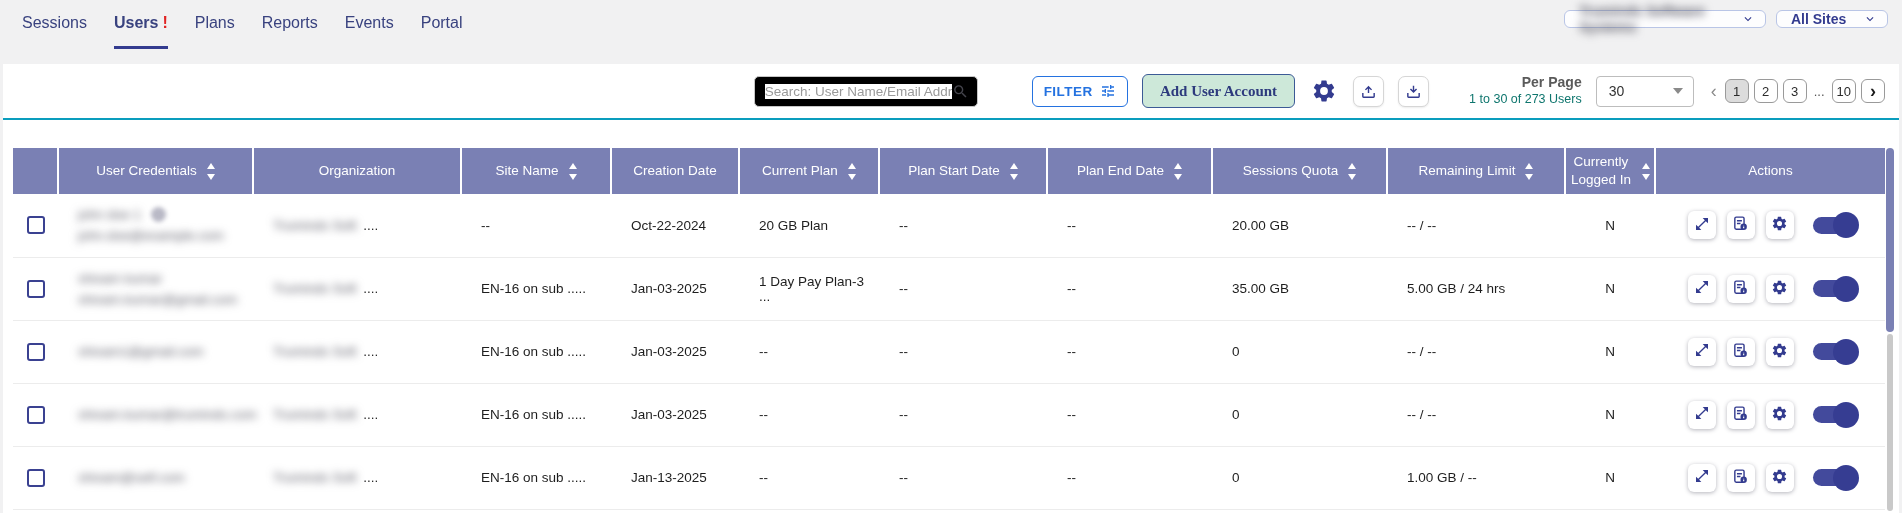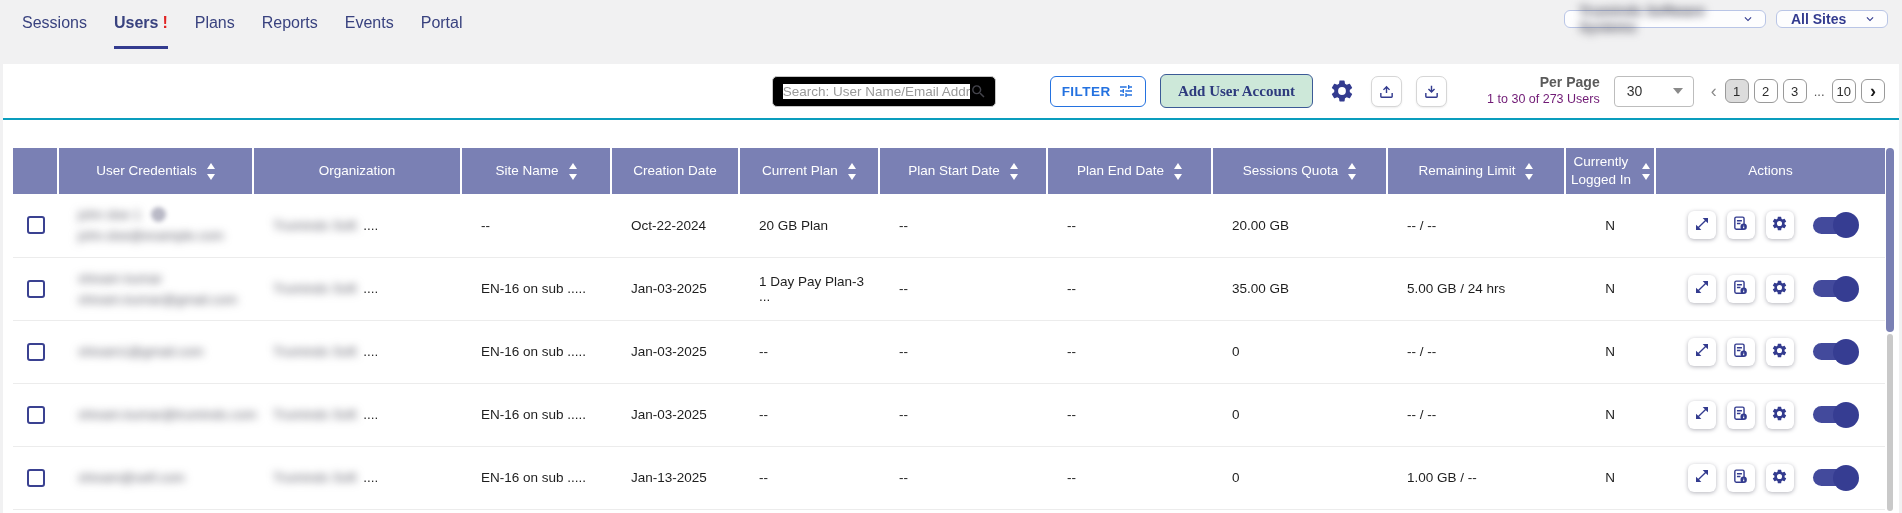--- a/index.html
+++ b/index.html
@@ -26,22 +26,22 @@
   .searchbox { width:224px; height:31px; border:1px solid #c6c6c6; border-radius:5px; display:flex; align-items:center; padding:0 8px 0 10px; margin-right:40px; background:#000000; }
   .searchbox input { border:none; outline:none; flex:1; font-size:13.5px; color:#333; font-family:inherit; min-width:0; }
   .searchbox input::placeholder { color:#9a9a9a; }
   .searchbox svg { flex:0 0 auto; }
   .filter-btn { height:31px; border:1.5px solid #2472e0; color:#2472e0; border-radius:6px; background:#fff; display:flex; align-items:center; gap:7px; padding:0 11px; font-size:13.5px; font-weight:600; letter-spacing:.5px; cursor:pointer; }
   .add-btn { height:34px; background:#cde8d9; border:1.5px solid #3c5a96; border-radius:6px; color:#2d3a7d; font-weight:700; font-size:15px; padding:0 17px; cursor:pointer; font-family:Liberation Serif, serif; }
   .tool-gear { width:30px; height:30px; display:flex; align-items:center; justify-content:center; cursor:pointer; }
   .icon-box { width:31px; height:31px; background:#fff; border:1px solid #d6d6d6; border-radius:7px; display:flex; align-items:center; justify-content:center; cursor:pointer; box-shadow:0 1px 2px rgba(0,0,0,.08); }
   .perpage-txt { text-align:right; line-height:1.25; margin-left:26px; }
   .perpage-txt .pp { font-size:14px; font-weight:700; color:#5a5a5a; }
-  .perpage-txt .range { font-size:12.5px; color:#701a75; }
-  .pp-select { width:80px; height:31px; border:1px solid #bdbdbd; border-radius:4px; display:flex; align-items:center; justify-content:space-between; padding:0 10px 0 12px; font-size:14px; color:#333; cursor:pointer; background:#fff; }
+  .perpage-txt .range { font-size:12.5px; color:#0f766e; }
+  .pp-select { width:98px; height:31px; border:1px solid #bdbdbd; border-radius:4px; display:flex; align-items:center; justify-content:space-between; padding:0 10px 0 12px; font-size:14px; color:#333; cursor:pointer; background:#fff; }
   .pp-caret { width:0; height:0; border-left:5px solid transparent; border-right:5px solid transparent; border-top:6px solid #8a8a8a; }
   .pager { display:flex; align-items:center; gap:5px; }
   .pager .pnav { font-size:18px; color:#8a8a8a; padding:0 3px; cursor:pointer; line-height:1; }
   .pager .pbtn { min-width:24px; height:24px; border:1px solid #9a9a9a; border-radius:6px; background:#fff; color:#2b2b2b; font-size:13px; display:flex; align-items:center; justify-content:center; cursor:pointer; padding:0 4px; font-family:inherit; }
   .pager .pbtn.active { background:#dcdcdc; }
   .pager .pell { color:#555; font-size:13px; padding:0 2px; }
   .pager .pnav.next { color:#1c1c1c; font-weight:700; border:1px solid #9a9a9a; border-radius:6px; width:24px; height:24px; display:flex; align-items:center; justify-content:center; }
 
   .teal-line { height:2px; background:#0a9dbd; width:100%; }
 

